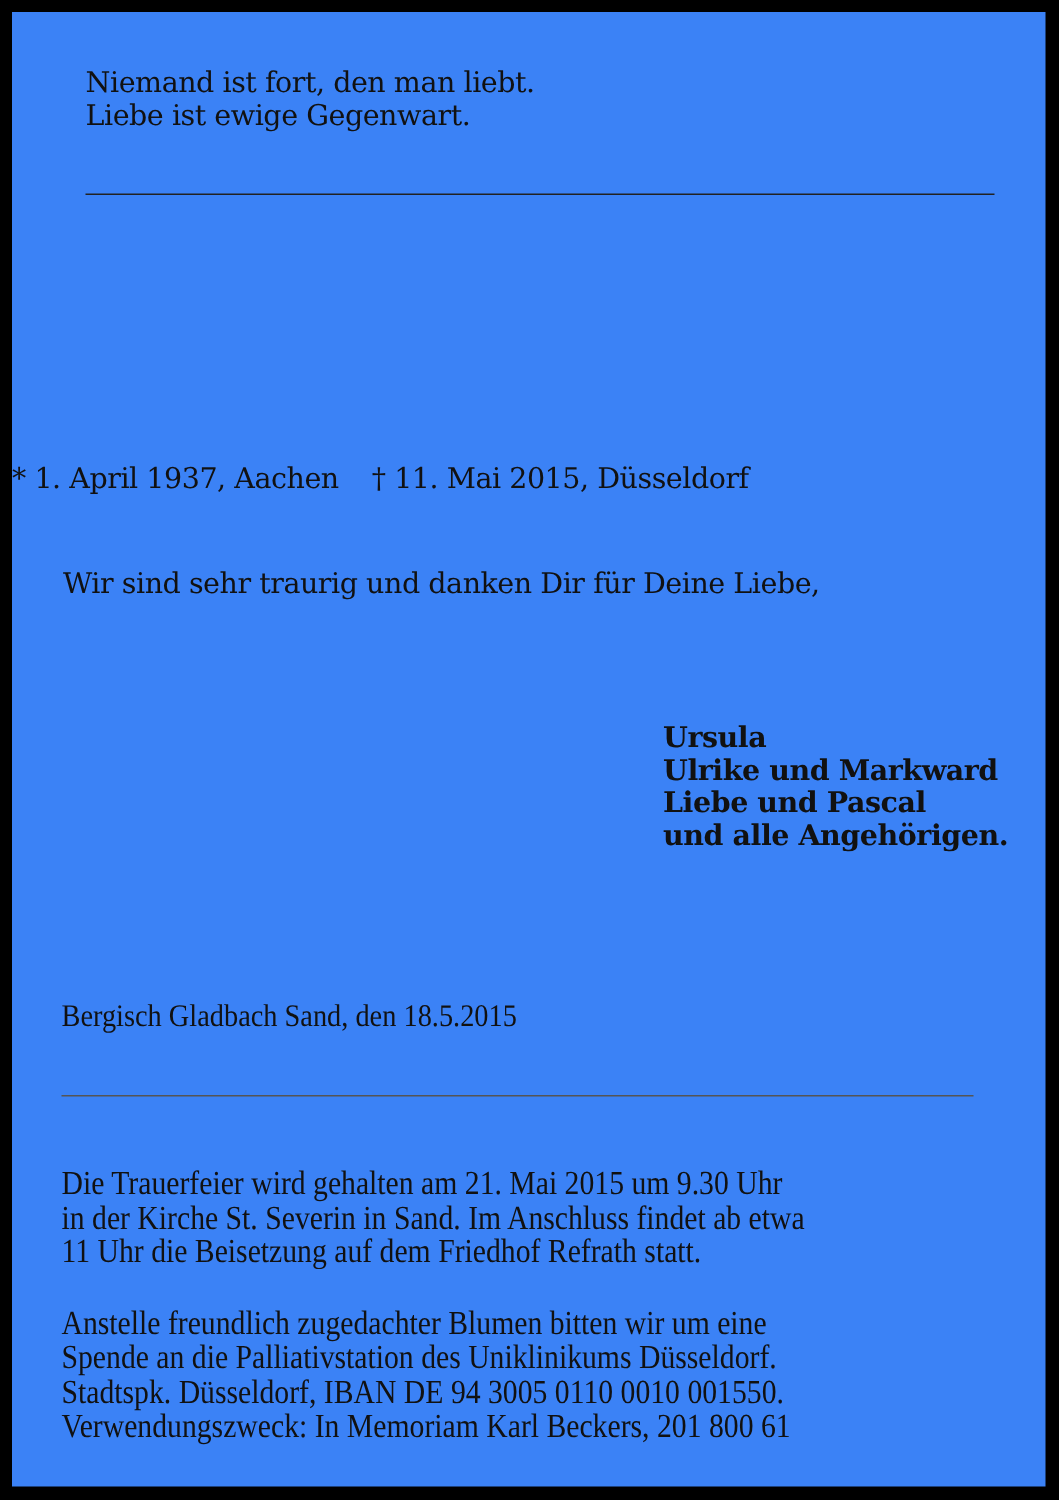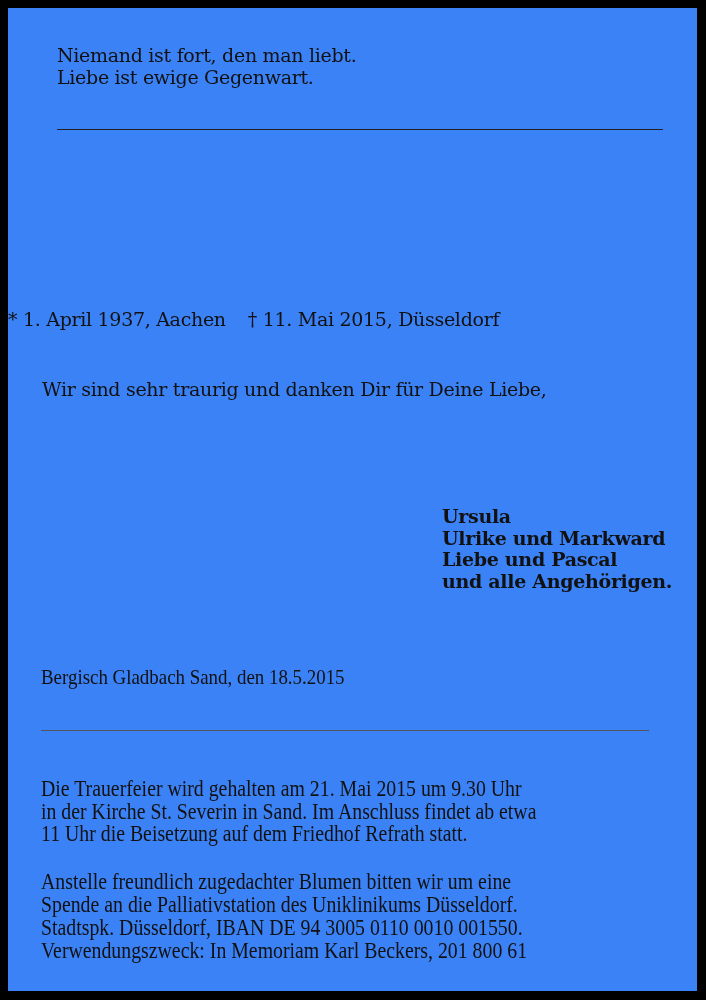--- a/index.html
+++ b/index.html
@@ -9,21 +9,21 @@
   .cond { font-family:"Liberation Serif", serif; color:#111; }
   .abs { position:absolute; white-space:nowrap; }
   .motto { left:49px; top:36px; font-size:19px; line-height:22px; letter-spacing:-0.3px; }
   .rule { position:absolute; height:1px; background:#222; }
   .rule1 { left:49px; top:121px; width:606px; }
   .rule2 { left:33px; top:722px; width:608px; background:#555; }
   .name { left:0; width:689px; text-align:center; top:210px; font-size:37px; font-weight:bold; letter-spacing:-0.5px; }
   .dates { left:0; width:689px; text-align:left; top:300px; font-size:19px; letter-spacing:-0.3px; }
   .dates .sep { display:inline-block; width:22px; }
   .thanks { left:34px; top:370px; font-size:19px; line-height:23px; letter-spacing:-0.3px; }
-  .signers { left:434px; top:474px; font-size:19px; line-height:21.5px; font-weight:bold; letter-spacing:-0.3px;margin-top:24px; }
+  .signers { left:434px; top:474px; font-size:19px; line-height:21.5px; font-weight:bold; letter-spacing:-0.3px; }
   .place { left:33px; top:657px; font-size:21px; transform:scaleX(0.9); transform-origin:left; }
   .info { left:33px; top:770px; font-size:22.5px; line-height:22.6px; transform:scaleX(0.88); transform-origin:left; }
   .info2 { left:33px; top:862px; font-size:22.5px; line-height:23px; transform:scaleX(0.88); transform-origin:left; }
   .line { display:block; }
 </style>
 </head>
 <body>
 
 <div class="page">
 

